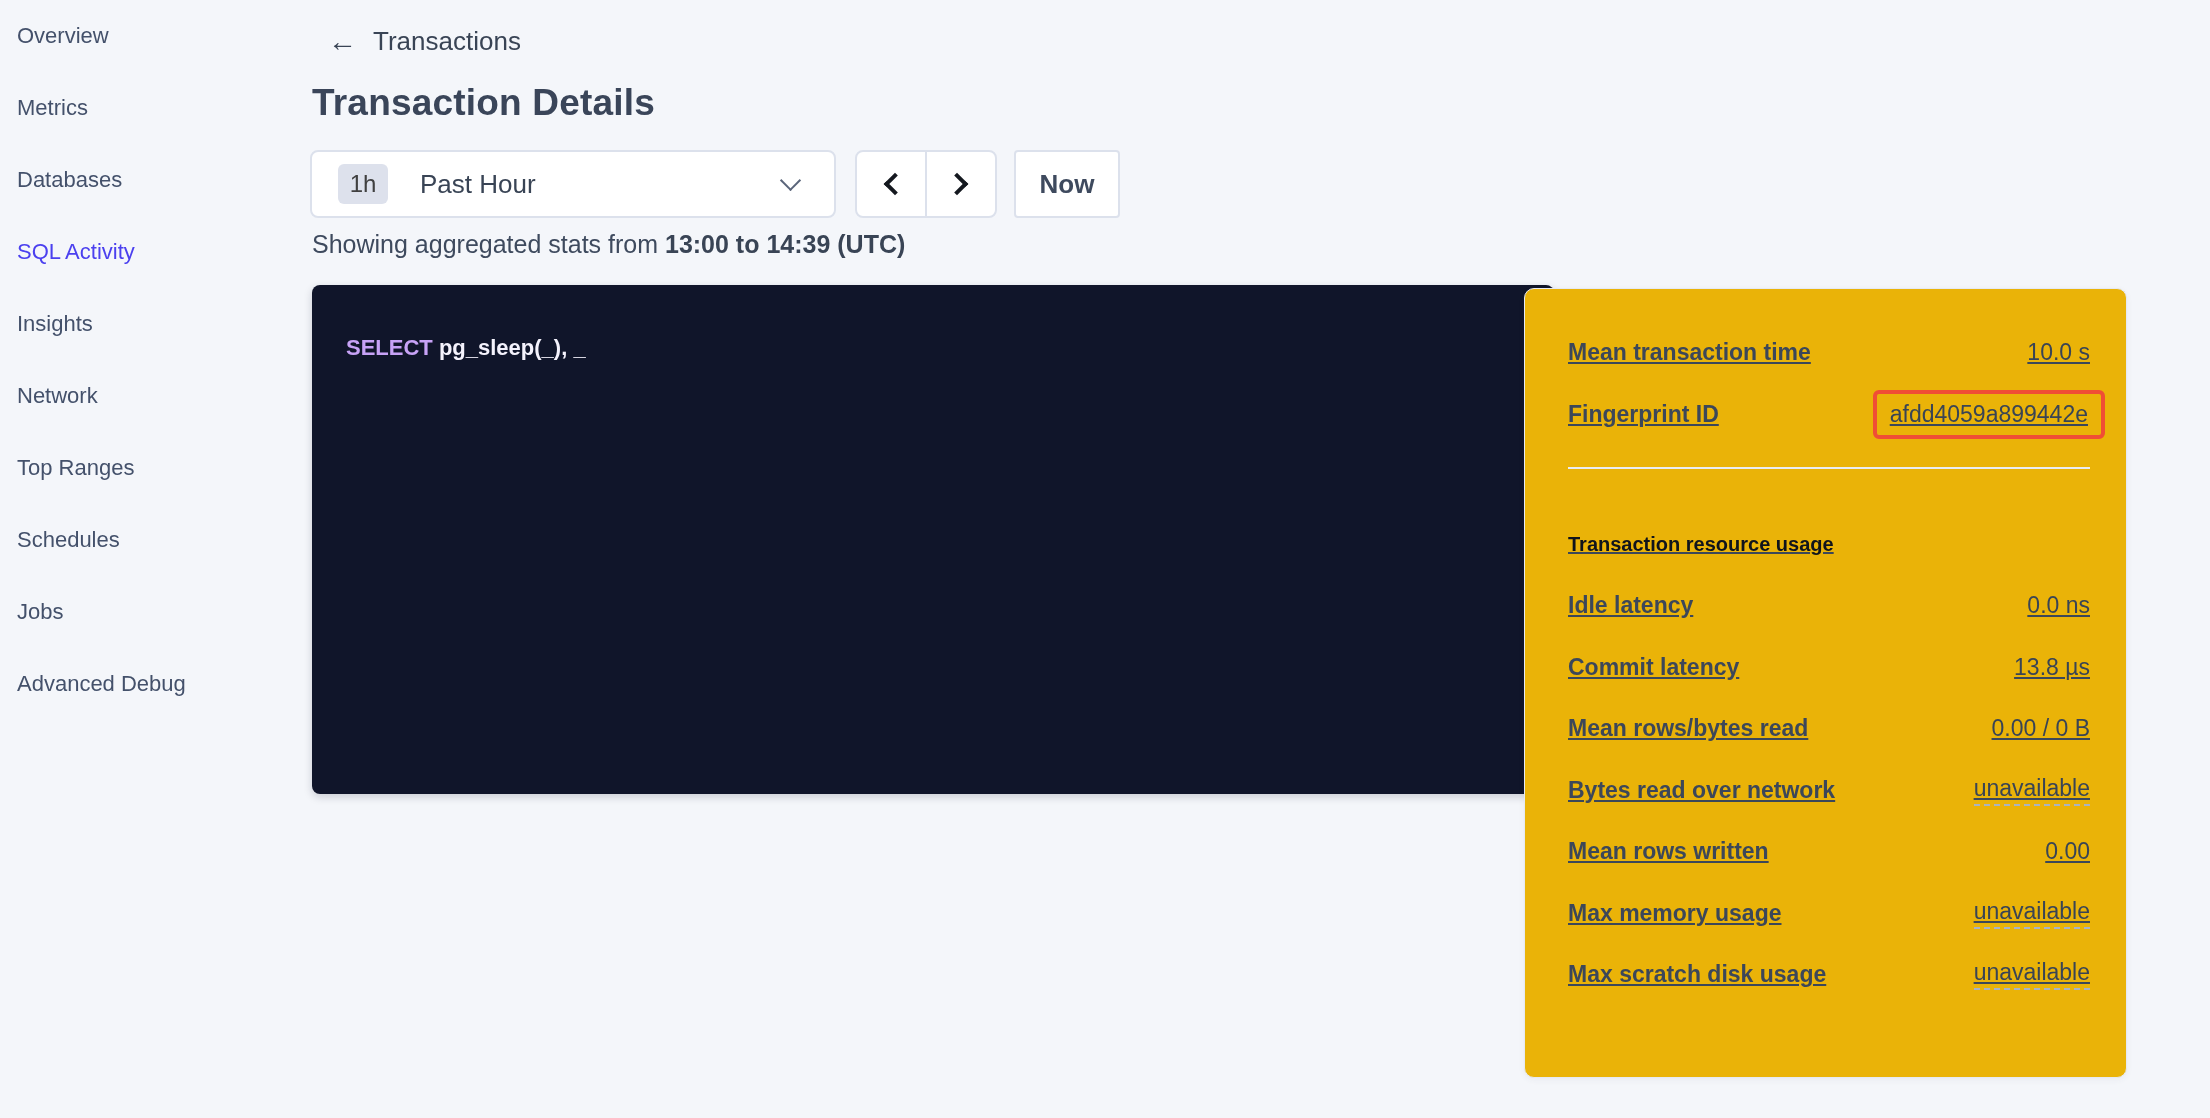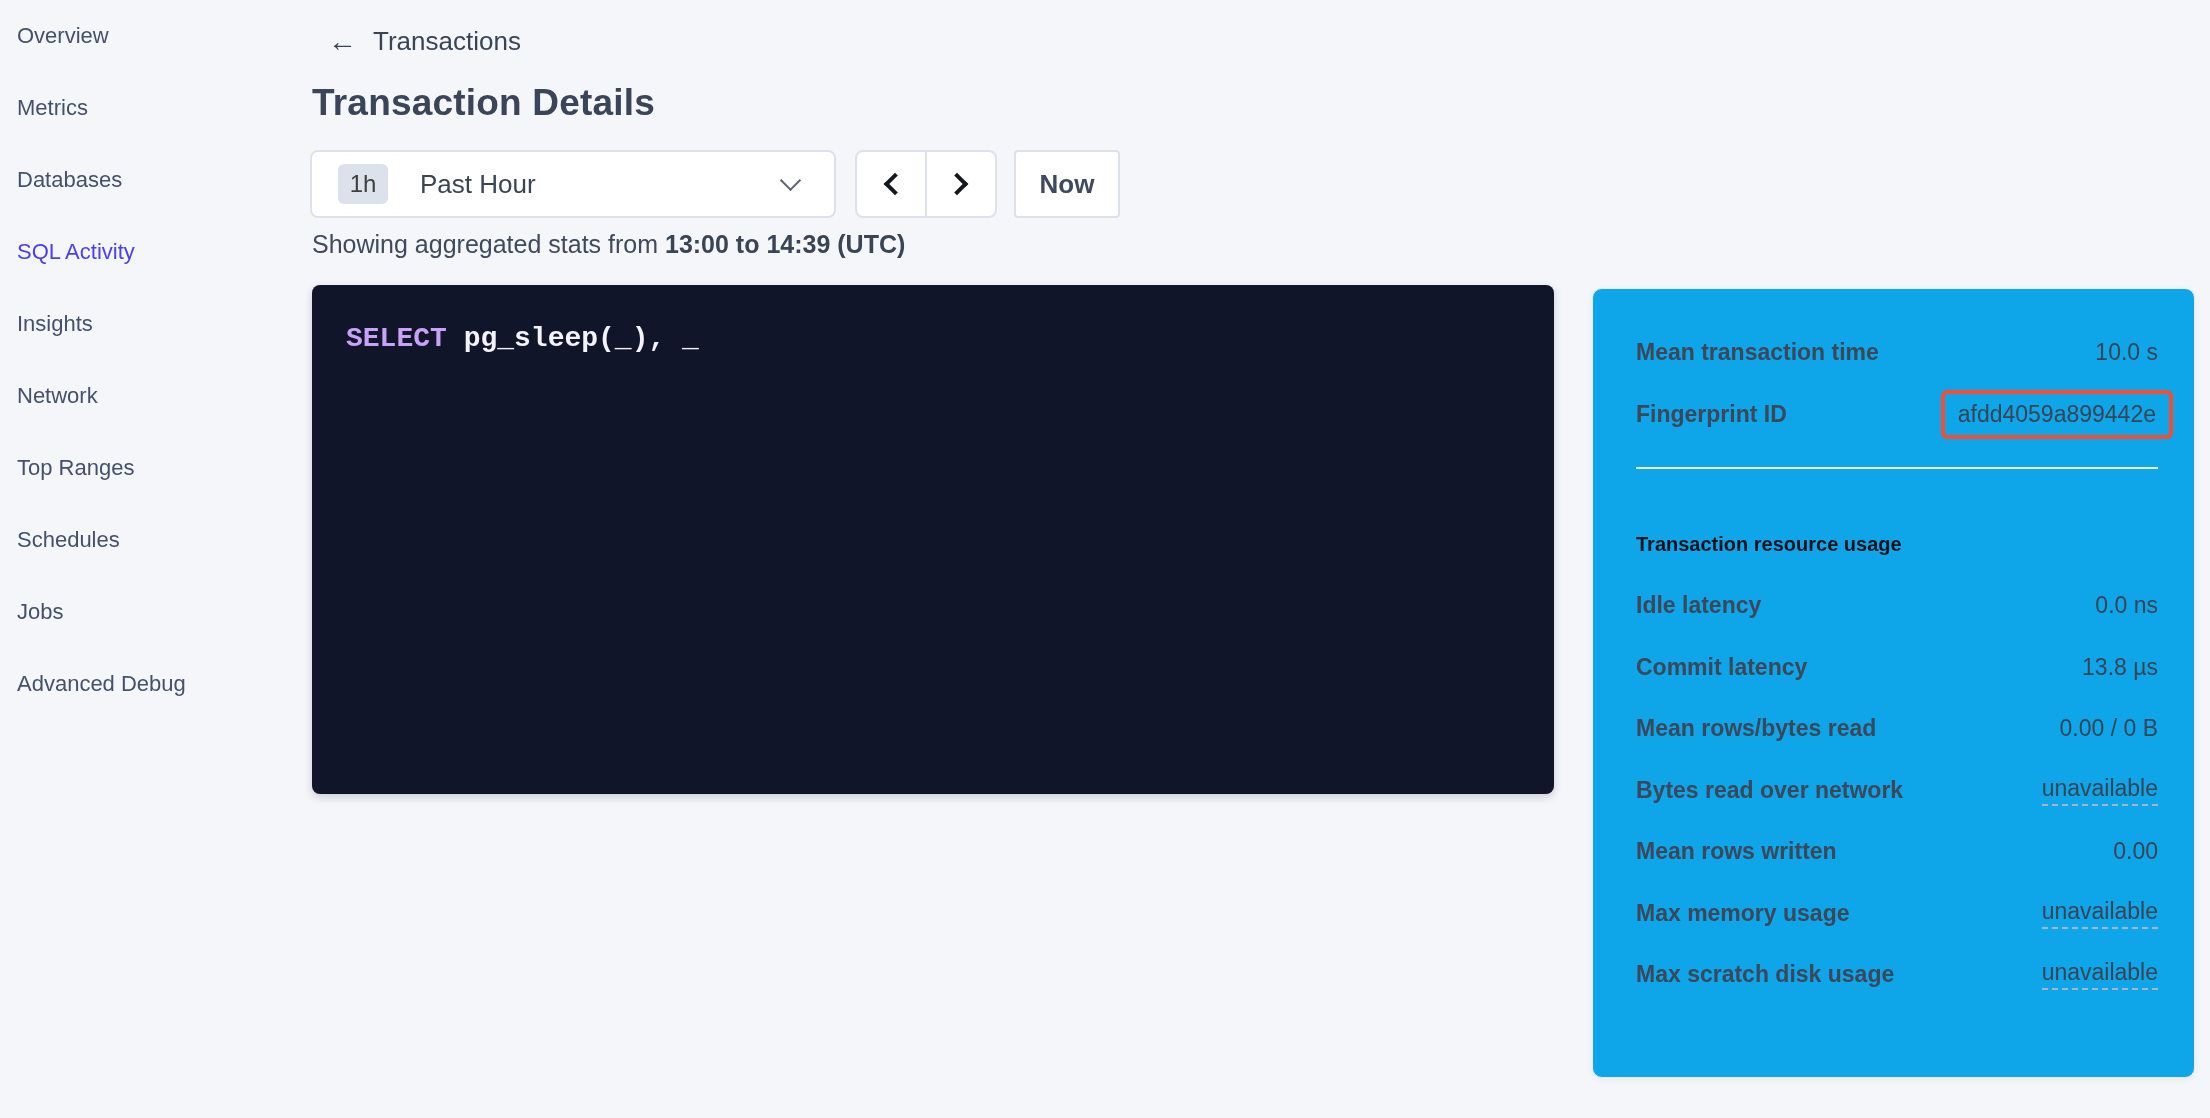--- a/index.html
+++ b/index.html
@@ -85,31 +85,32 @@
   }
   .caption b { font-weight:700; color:#394455; }
 
   
   .code-block {
     position:absolute; left:312px; top:285px; width:1242px; height:509px;
     background:var(--code-bg); border-radius:8px; padding:38px 34px;
     box-shadow:0 3px 8px rgba(16,21,42,0.18);
   }
   .code-line {
-    font-family:Liberation Mono, monospace; font-weight:700;
-    font-size:28px; color:var(--code-text); white-space:pre;
+    font-family:Liberation Sans, sans-serif; font-weight:700;
+    font-size:22px; color:var(--code-text); white-space:pre;margin-top:12px;
   }
   .code-line .kw { color:var(--code-keyword); }
 
   
   .card {
-    position:absolute; left:1592px; top:288px; width:603px; height:790px;
-    background:#0ea5e9; border:1px solid var(--card-border); border-radius:10px;
+    position:absolute; left:1524px; top:288px; width:603px; height:790px;
+    background:#eab308; border:1px solid var(--card-border); border-radius:10px;
     padding:33px 36px 0 43px;
     box-shadow:0 2px 6px rgba(60,71,89,0.06);
+    text-decoration:underline;
   }
   .card-row {
     height:61.5px; display:flex; justify-content:space-between; align-items:center;
     font-size:23px;
   }
   .card-row .label { font-weight:700; color:#3c4759; }
   .card-row .value { font-weight:400; color:#394455; text-align:right; }
   .value.unavailable { border-bottom:2px dashed var(--dash); padding-bottom:2px; }
   .highlight-box {
     display:inline-block; border:4px solid var(--highlight); border-radius:6px;

